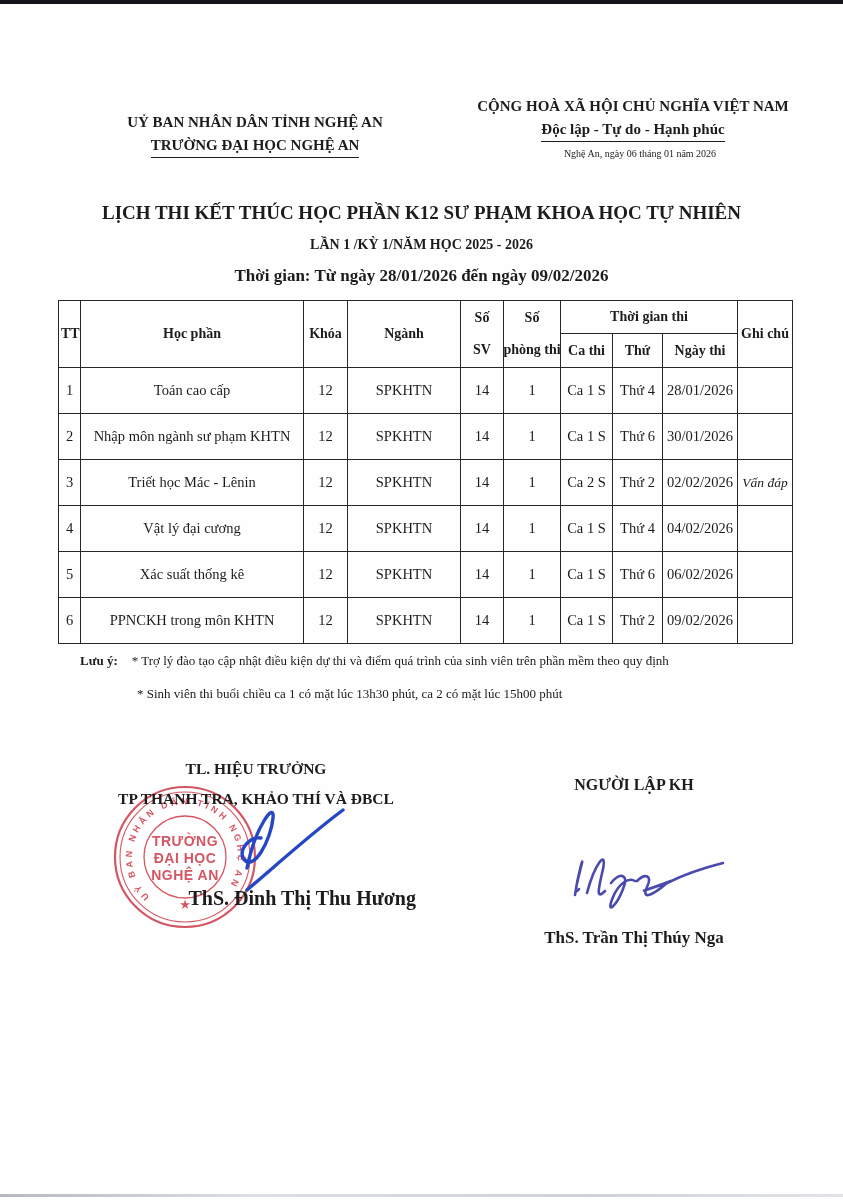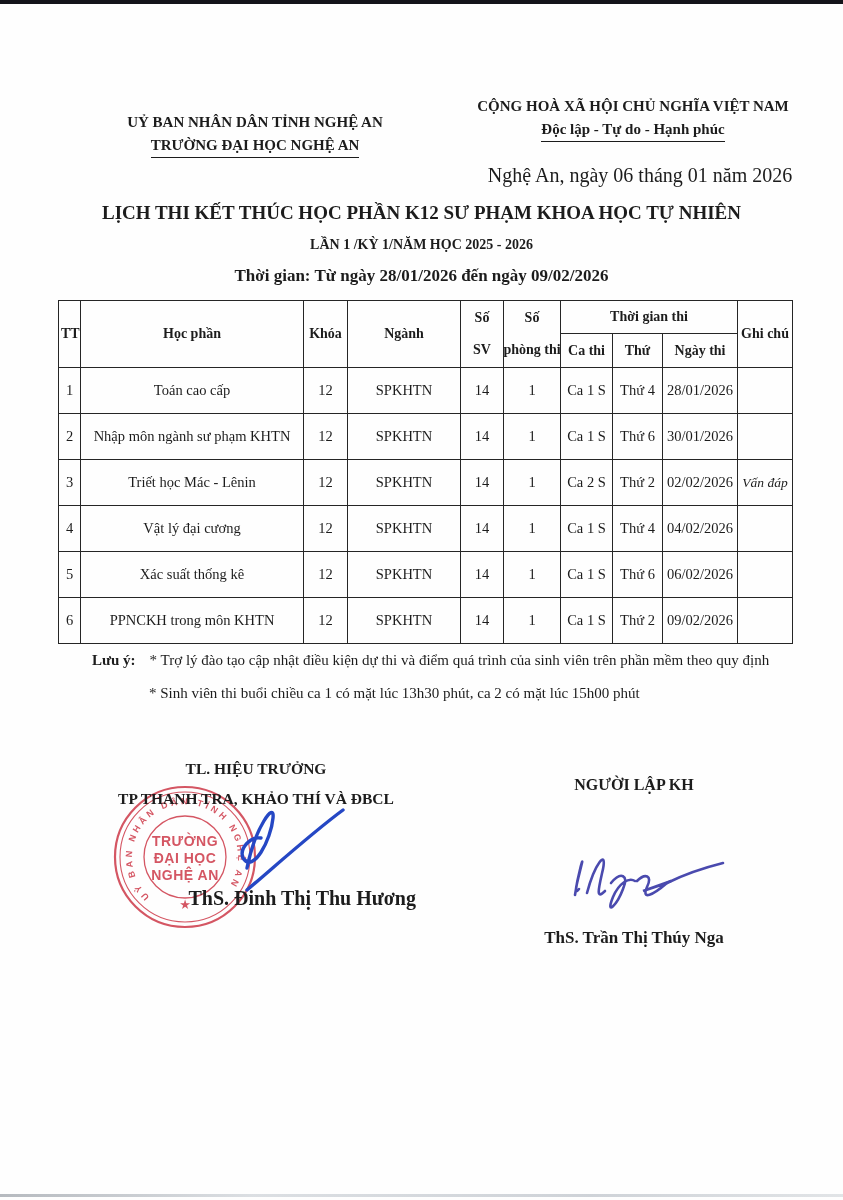--- a/index.html
+++ b/index.html
@@ -11,21 +11,21 @@
   .edge-top{position:absolute;top:0;left:0;width:100%;height:4px;background:#14141a;}
   .edge-bottom{position:absolute;bottom:3px;left:0;width:100%;height:3px;
     background:linear-gradient(to right,#8f959d,#c9ced4 30%,#b5bbc3 70%,#d2d6da);opacity:.65;}
 
   
   .hdr-left{position:absolute;top:112px;left:88px;width:334px;text-align:center;}
   .hdr-right{position:absolute;top:96px;left:466px;width:334px;text-align:center;}
   .hdr-l1{font-weight:bold;font-size:15px;line-height:21px;}
   .hdr-l2{font-weight:bold;font-size:15px;line-height:21px;margin-top:2px;}
   .u{display:inline-block;border-bottom:1.5px solid #1c1c1c;padding-bottom:1px;}
-  .hdr-date{font-size:20px;margin-top:22px;padding-left:14px;}
+  .hdr-date{font-size:10px;margin-top:6px;padding-left:14px;}
 
   
   .title{position:absolute;top:198px;left:0;width:100%;text-align:center;font-weight:bold;}
   .title-l1{font-size:19px;line-height:30px;}
   .title-l2{font-size:14px;line-height:30px;margin-top:2px;}
   .title-l3{font-size:17px;line-height:28px;margin-top:2px;}
 
   
   table.exam{
     position:absolute;left:58px;top:300px;width:734px;
@@ -39,21 +39,21 @@
   table.exam th{font-weight:bold;font-size:14px;}
   tr.h1{height:33px;} tr.h2{height:34px;}
   tr.r{height:46px;}
   .th-split{padding:0;}
   .th-split .sp{display:flex;flex-direction:column;height:64px;}
   .th-split .sp div{flex:1;display:flex;align-items:center;justify-content:center;}
   td.c-l{text-align:left;padding-left:7px;margin-left:39px;}
   td.c-i{font-style:italic;font-size:13.5px;}
 
   
-  .notes{position:absolute;left:92px;top:650px;width:710px;font-size:15px;}
+  .notes{position:absolute;left:80px;top:650px;width:710px;font-size:13px;}
   .note-line{margin-bottom:12px;line-height:21px;}
   .note-label{font-weight:bold;margin-right:14px;}
   .note-cont{padding-left:57px;}
 
   
   .sig-title-left{position:absolute;left:96px;top:760px;width:320px;text-align:center;
     font-weight:bold;font-size:15.5px;z-index:3;}
   .sig-title-left .t2{margin-top:12px;}
   .sig-title-right{position:absolute;left:488px;top:776px;width:292px;text-align:center;
     font-weight:bold;font-size:16px;z-index:3;}

